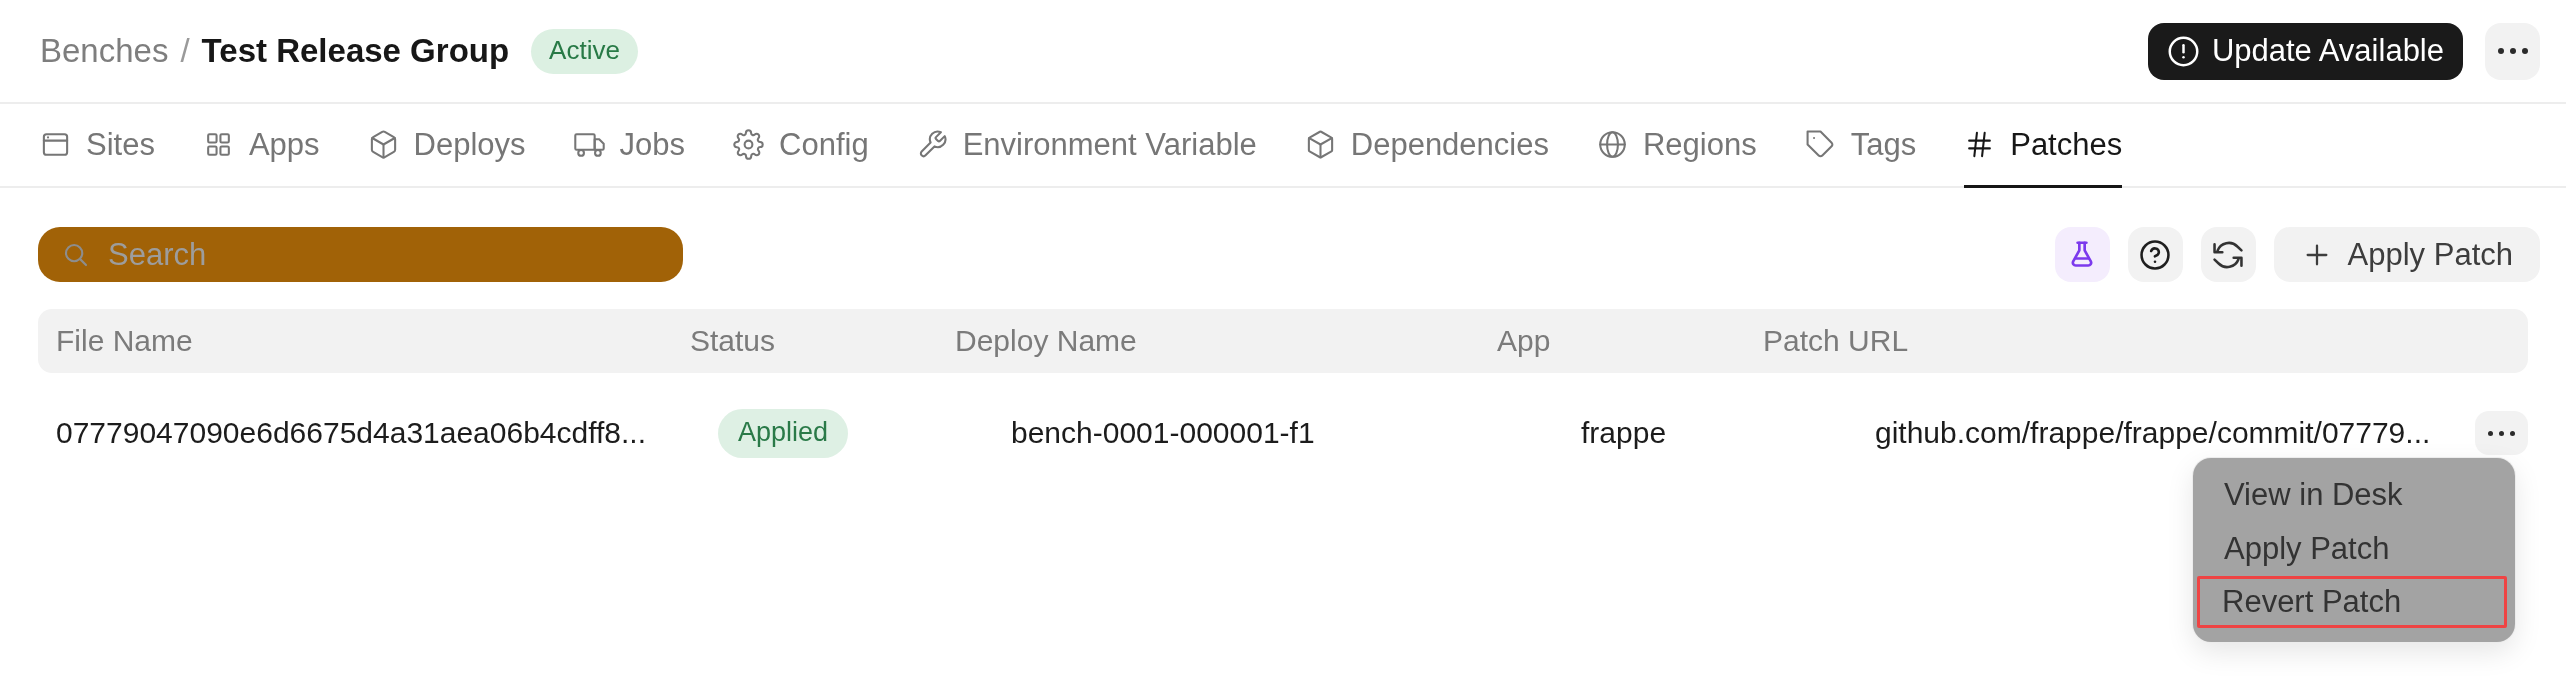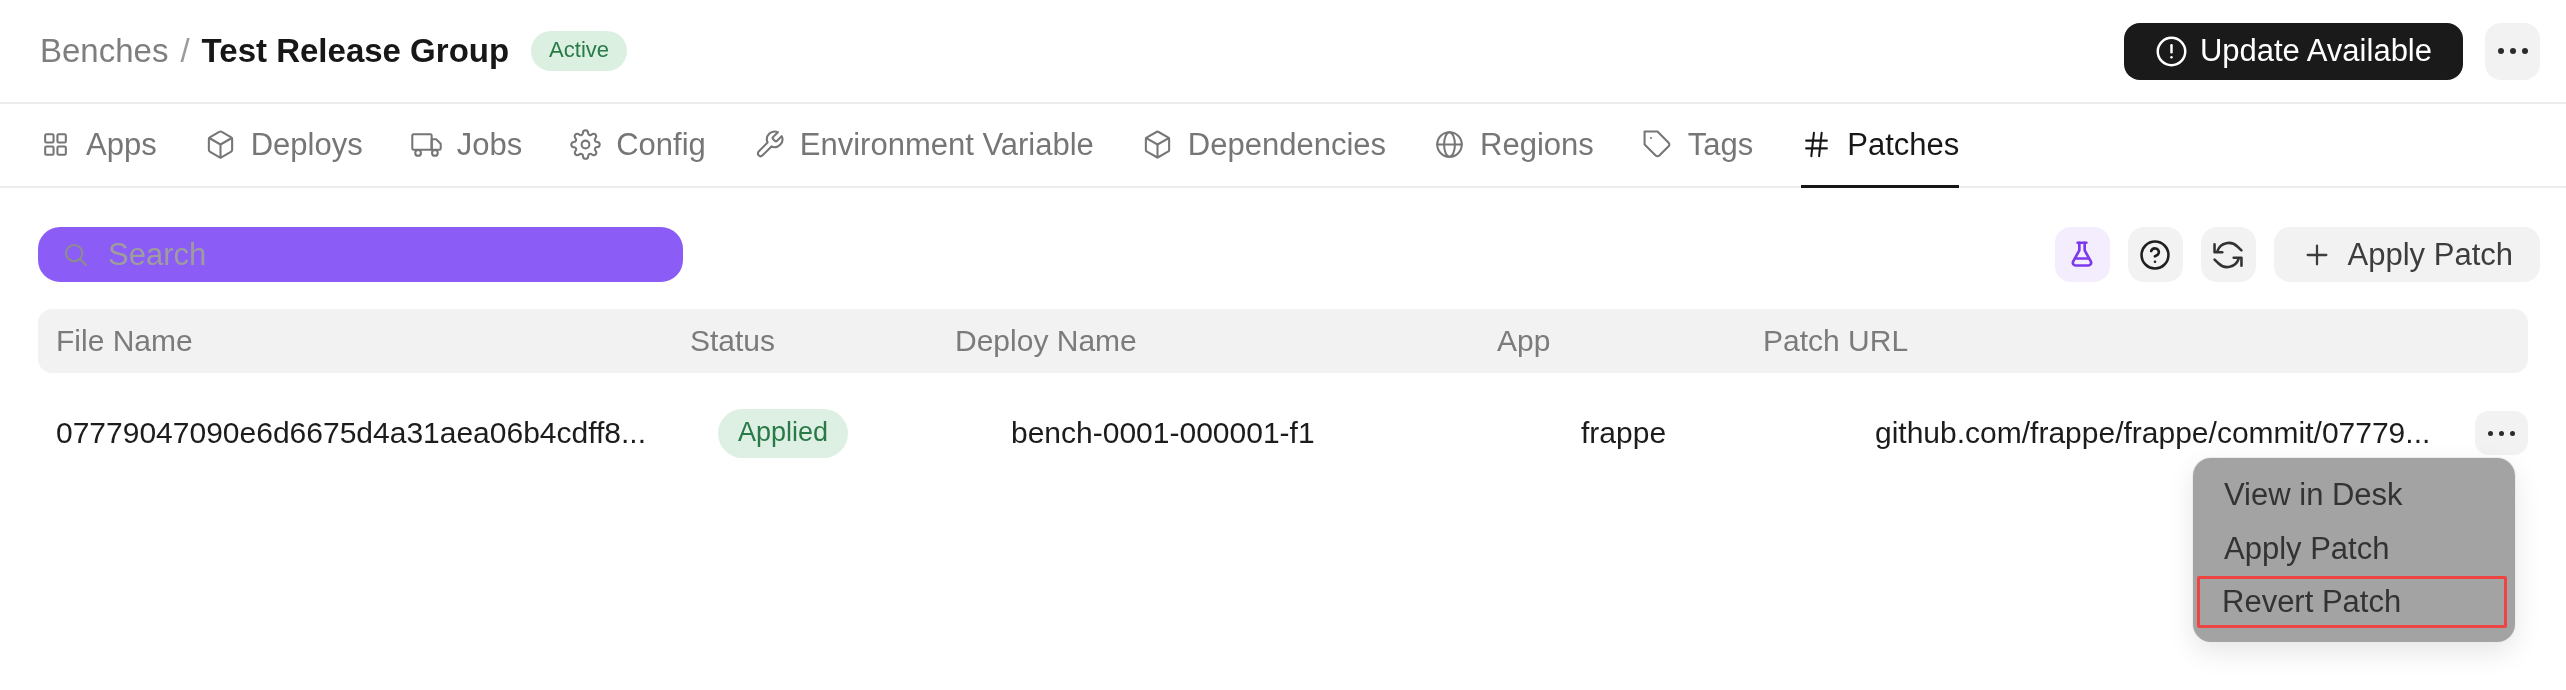--- a/index.html
+++ b/index.html
@@ -5,36 +5,36 @@
   * { margin:0; padding:0; box-sizing:border-box; }
   html,body { width:2566px; height:690px; background:#fff; font-family:"Liberation Sans",sans-serif; color:#1c1c1c; overflow:hidden; position:relative; }
 
   
   .header { height:104px; display:flex; align-items:center; justify-content:space-between; padding:0 26px 0 40px; border-bottom:2px solid #ededed; }
   .header-left { display:flex; align-items:center; }
   .breadcrumb { font-size:33px; display:flex; align-items:baseline; gap:12px; }
   .crumb-parent { color:#7e7e7e; }
   .crumb-sep { color:#9a9a9a; }
   .crumb-current { color:#171717; font-weight:600; }
-  .badge { display:inline-flex; align-items:center; background:#dcf0e2; color:#287a46; font-size:22px; padding:6px 18px 8px; border-radius:999px; margin-left:22px; }
+  .badge { display:inline-flex; align-items:center; background:#dcf0e2; color:#287a46; font-size:26px; padding:6px 18px 8px; border-radius:999px; margin-left:22px; }
   .header-right { display:flex; align-items:center; gap:22px; }
-  .update-btn { display:flex; align-items:center; gap:12px; background:#1a1a1a; color:#fff; font-size:31px; font-weight:500; height:57px; padding:0 31px; border-radius:16px; border:none; cursor:pointer; }
+  .update-btn { display:flex; align-items:center; gap:12px; background:#1a1a1a; color:#fff; font-size:31px; font-weight:500; height:57px; padding:0 19px; border-radius:16px; border:none; cursor:pointer; }
   .icon-btn { width:55px; height:57px; background:#f2f2f2; border:none; border-radius:16px; display:flex; align-items:center; justify-content:center; cursor:pointer; }
   .dots { display:flex; gap:6px; }
   .dots i { width:6px; height:6px; border-radius:50%; background:#2b2b2b; }
 
   
   .tabs { height:84px; display:flex; align-items:stretch; gap:48px; padding:0 40px; border-bottom:2px solid #ededed; }
   .tab { display:flex; align-items:center; gap:15px; font-size:31px; color:#767676; border-bottom:3px solid transparent; margin-bottom:-2px; cursor:pointer; }
   .tab svg { flex:0 0 auto; }
   .tab.active { color:#171717; border-bottom-color:#161616; }
 
   
   .toolbar { margin:39px 26px 0 38px; display:flex; align-items:center; justify-content:space-between; }
-  .search { width:645px; height:55px; background:#8b5cf6; border-radius:22px; display:flex; align-items:center; gap:17px; padding:0 23px; }
+  .search { width:645px; height:55px; background:#a16207; border-radius:22px; display:flex; align-items:center; gap:17px; padding:0 23px; }
   .search input { flex:1; border:none; background:transparent; outline:none; font-size:31px; color:#171717; font-family:"Liberation Sans",sans-serif; }
   .search input::placeholder { color:#9d9d9d; }
   .tool-group { display:flex; align-items:center; gap:18px; }
   .tool-btn { width:55px; height:55px; background:#f2f2f2; border:none; border-radius:16px; display:flex; align-items:center; justify-content:center; cursor:pointer; }
   .tool-btn.flask { background:#f4edfd; }
   .apply-btn { height:55px; display:flex; align-items:center; gap:15px; background:#f2f2f2; border:none; border-radius:16px; padding:0 27px; font-size:31px; color:#3d3d3d; cursor:pointer; font-family:"Liberation Sans",sans-serif; }
 
   
   .table { margin:27px 38px 0 38px; }
   .grid-cols { display:grid; grid-template-columns:634px 265px 542px 266px 1fr; align-items:center; padding-left:18px; }
@@ -79,20 +79,30 @@
           <i></i>
         </span>
     </button>
   </div>
 </div>
 
 <div class="tabs">
   <div class="tab">
     <span style="display:flex;">
         <svg width="31" height="31" viewBox="0 0 24 24" fill="none" stroke="currentColor" stroke-width="1.6" stroke-linecap="round" stroke-linejoin="round">
+          <rect x="3" y="4" width="18" height="16" rx="2"></rect>
+          <line x1="3" y1="9" x2="21" y2="9"></line>
+          <line x1="6.2" y1="6.5" x2="6.21" y2="6.5"></line>
+        </svg>
+      </span>
+    <span>Sites</span>
+  </div>
+  <div class="tab">
+    <span style="display:flex;">
+        <svg width="31" height="31" viewBox="0 0 24 24" fill="none" stroke="currentColor" stroke-width="1.6" stroke-linecap="round" stroke-linejoin="round">
           <rect x="4" y="4" width="6.5" height="6.5" rx="1"></rect>
           <rect x="13.5" y="4" width="6.5" height="6.5" rx="1"></rect>
           <rect x="4" y="13.5" width="6.5" height="6.5" rx="1"></rect>
           <rect x="13.5" y="13.5" width="6.5" height="6.5" rx="1"></rect>
         </svg>
       </span>
     <span>Apps</span>
   </div>
   <div class="tab">
     <span style="display:flex;">

